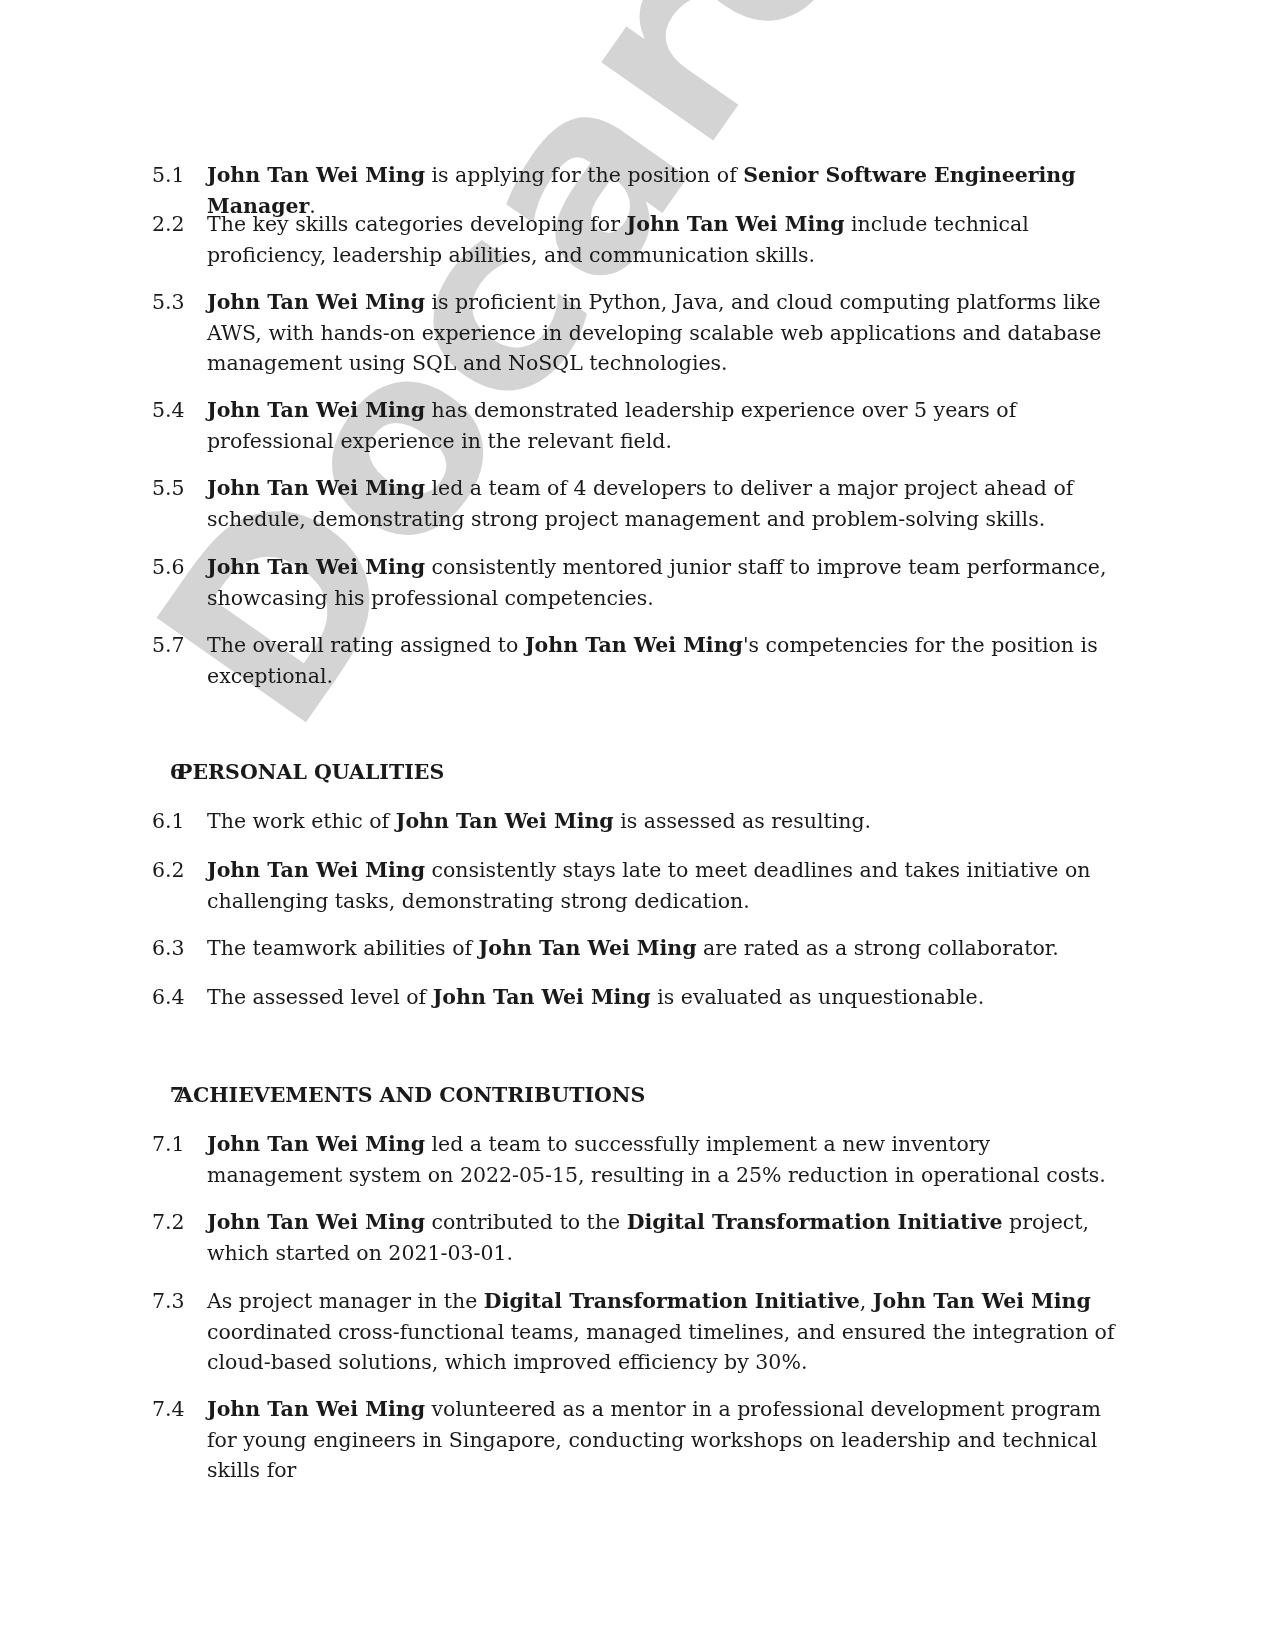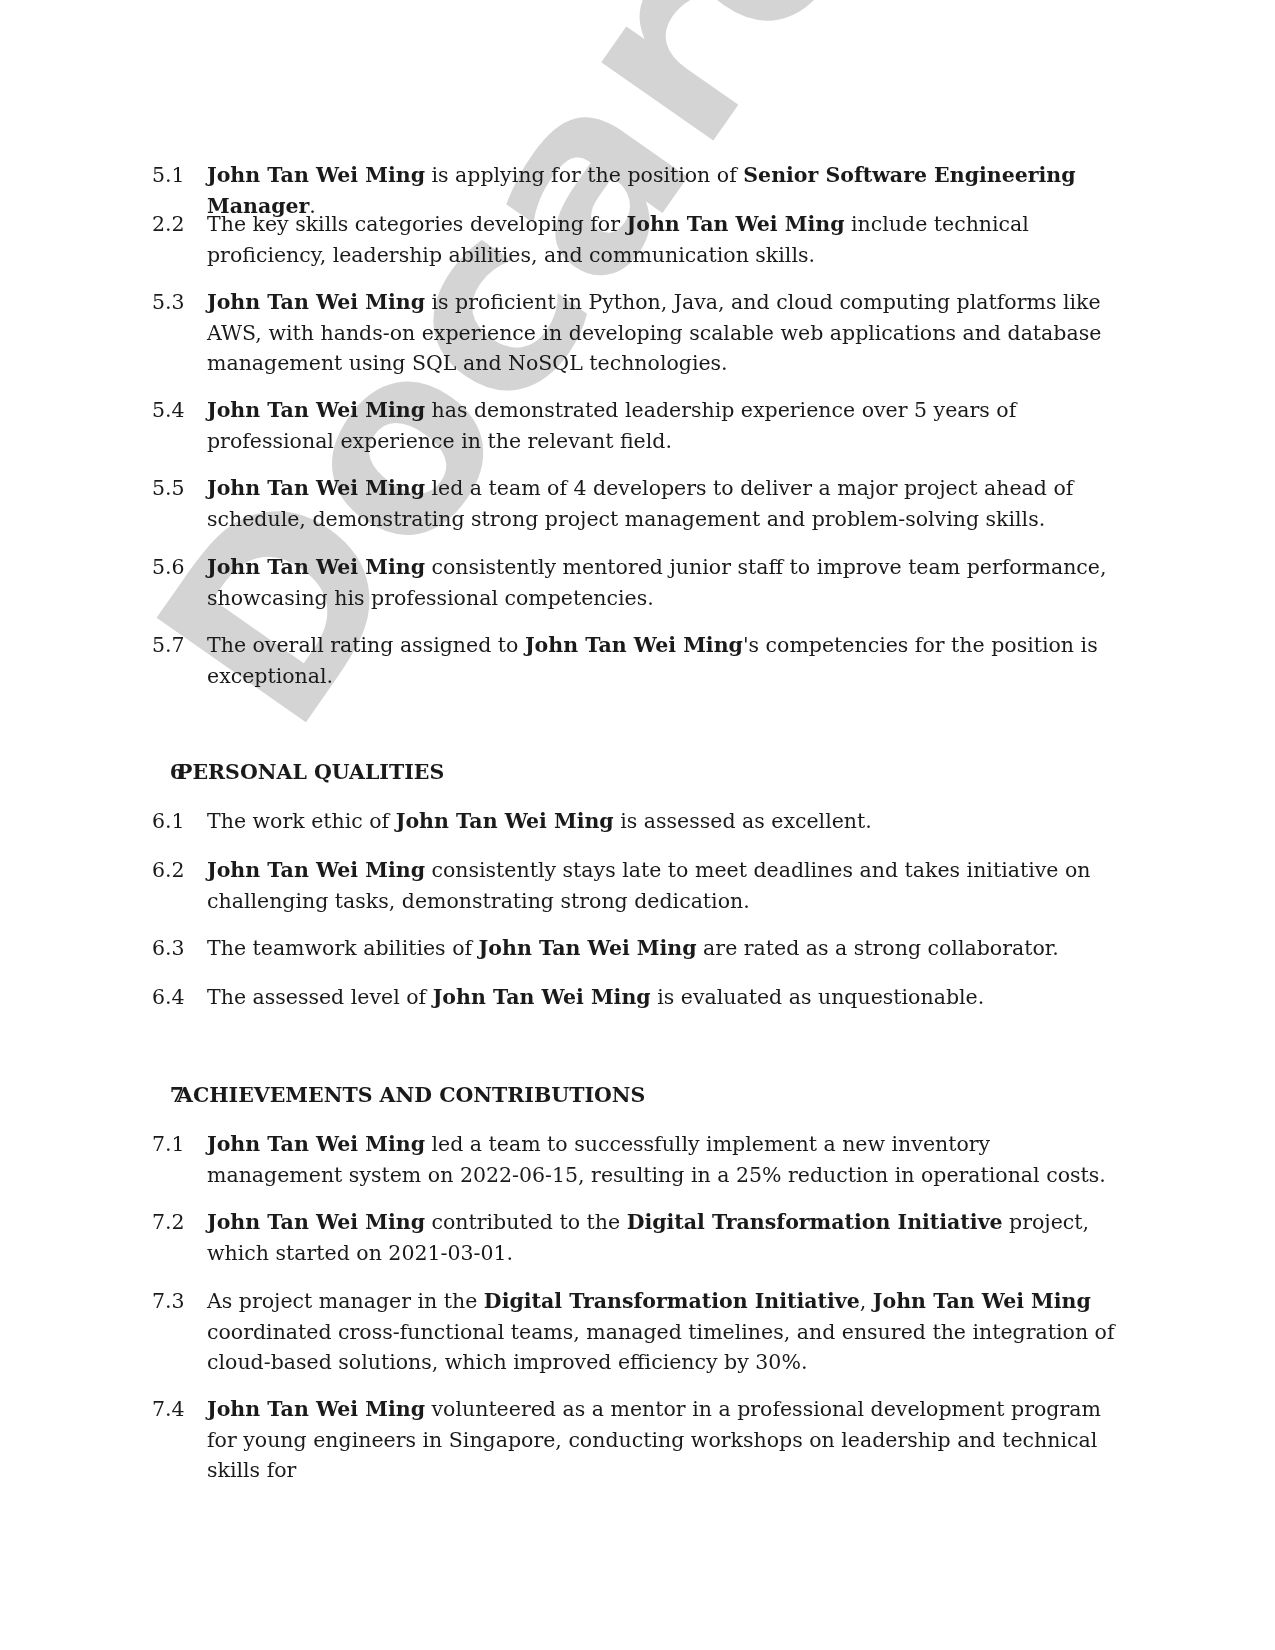--- a/index.html
+++ b/index.html
@@ -55,39 +55,39 @@
         <div class="text"><b>John Tan Wei Ming</b><span> consistently mentored junior staff to improve team performance, showcasing his professional competencies.</span></div>
       </div>
     <div class="item" style="top:630px">
         <span class="num">5.7</span>
         <div class="text"><span>The overall rating assigned to </span><b>John Tan Wei Ming</b><span>'s competencies for the position is exceptional.</span></div>
       </div>
 
     <div class="heading" style="top:757px"><span class="num">6</span><span class="title">PERSONAL QUALITIES</span></div>
     <div class="item" style="top:806px">
         <span class="num">6.1</span>
-        <div class="text"><span>The work ethic of </span><b>John Tan Wei Ming</b><span> is assessed as excellent.</span></div>
+        <div class="text"><span>The work ethic of </span><b>John Tan Wei Ming</b><span> is assessed as resulting.</span></div>
       </div>
     <div class="item" style="top:855px">
         <span class="num">6.2</span>
         <div class="text"><b>John Tan Wei Ming</b><span> consistently stays late to meet deadlines and takes initiative on challenging tasks, demonstrating strong dedication.</span></div>
       </div>
     <div class="item" style="top:933px">
         <span class="num">6.3</span>
         <div class="text"><span>The teamwork abilities of </span><b>John Tan Wei Ming</b><span> are rated as a strong collaborator.</span></div>
       </div>
     <div class="item" style="top:982px">
         <span class="num">6.4</span>
         <div class="text"><span>The assessed level of </span><b>John Tan Wei Ming</b><span> is evaluated as unquestionable.</span></div>
       </div>
 
     <div class="heading" style="top:1080px"><span class="num">7</span><span class="title">ACHIEVEMENTS AND CONTRIBUTIONS</span></div>
     <div class="item" style="top:1129px">
         <span class="num">7.1</span>
-        <div class="text"><b>John Tan Wei Ming</b><span> led a team to successfully implement a new inventory management system on 2022-06-15, resulting in a 25% reduction in operational costs.</span></div>
+        <div class="text"><b>John Tan Wei Ming</b><span> led a team to successfully implement a new inventory management system on 2022-05-15, resulting in a 25% reduction in operational costs.</span></div>
       </div>
     <div class="item" style="top:1207px">
         <span class="num">7.2</span>
         <div class="text"><b>John Tan Wei Ming</b><span> contributed to the </span><b>Digital Transformation Initiative</b><span> project, which started on 2021-03-01.</span></div>
       </div>
     <div class="item" style="top:1286px">
         <span class="num">7.3</span>
         <div class="text"><span>As project manager in the </span><b>Digital Transformation Initiative</b><span>, </span><b>John Tan Wei Ming</b><span> coordinated cross-functional teams, managed timelines, and ensured the integration of cloud-based solutions, which improved efficiency by 30%.</span></div>
       </div>
     <div class="item" style="top:1394px">

